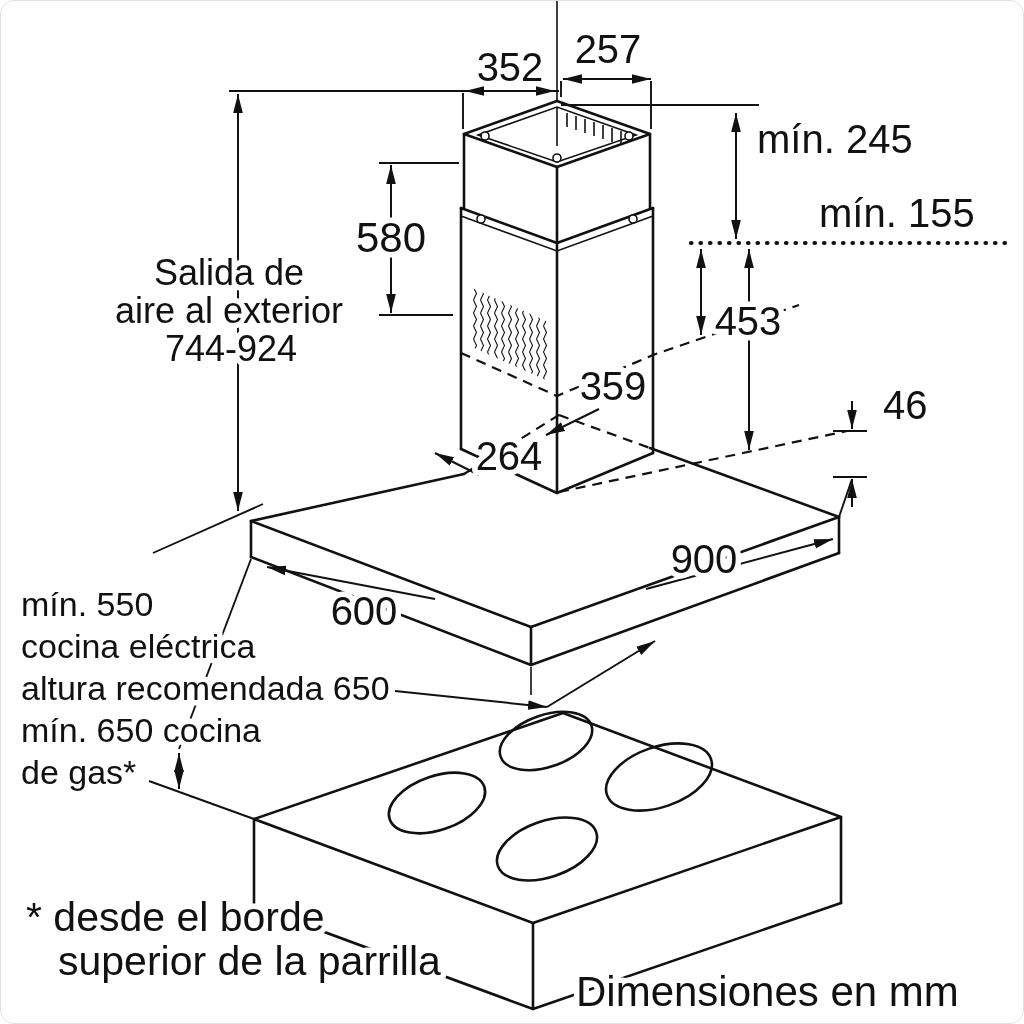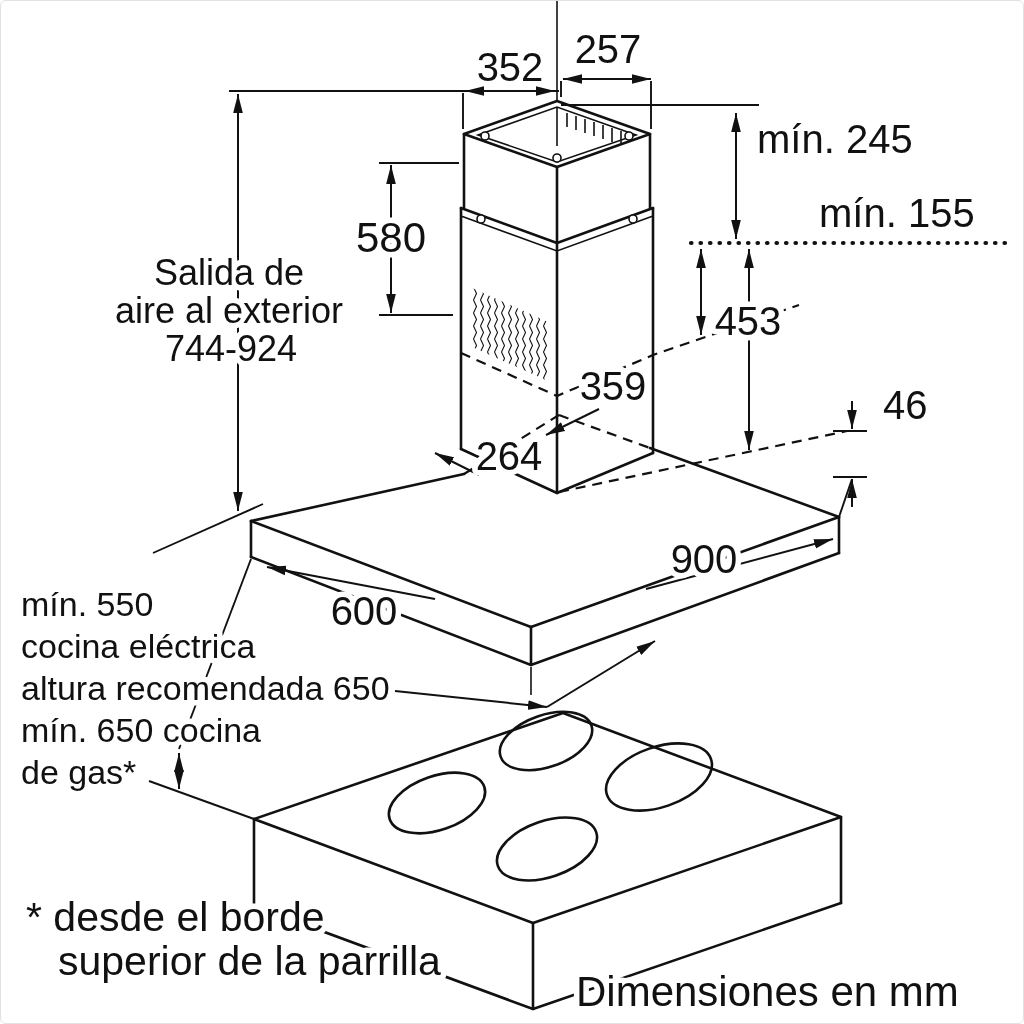--- a/index.html
+++ b/index.html
@@ -1,18 +1,18 @@
 <!DOCTYPE html>
 <html><head>
 <meta charset="utf-8">
 <style>
   html,body{margin:0;padding:0;background:#fff;}
   .frame{
     width:1024px;height:1024px;background:#ffffff;position:relative;
-    border:1px solid #e2e2e2;box-sizing:border-box;border-radius:6px;
+    border:1px solid #e2e2e2;box-sizing:border-box;border-radius:14px;
     font-family:"Liberation Sans", sans-serif;
   }
   svg{display:block;}
   .ln{stroke:#111;stroke-width:2.6;fill:none;stroke-linecap:round;stroke-linejoin:round;}
   .thin{stroke:#111;stroke-width:1.6;fill:none;}
   .ext{stroke:#111;stroke-width:1.9;fill:none;}
   .dim{stroke:#111;stroke-width:2;fill:none;marker-start:url(#ah);marker-end:url(#ah);}
   .lead{stroke:#111;stroke-width:2;fill:none;marker-end:url(#ah);}
   .dash{stroke:#111;stroke-width:2.2;fill:none;stroke-dasharray:10 7;}
   .dots{stroke:#111;stroke-width:4.2;fill:none;stroke-dasharray:0.5 9;stroke-linecap:round;}

